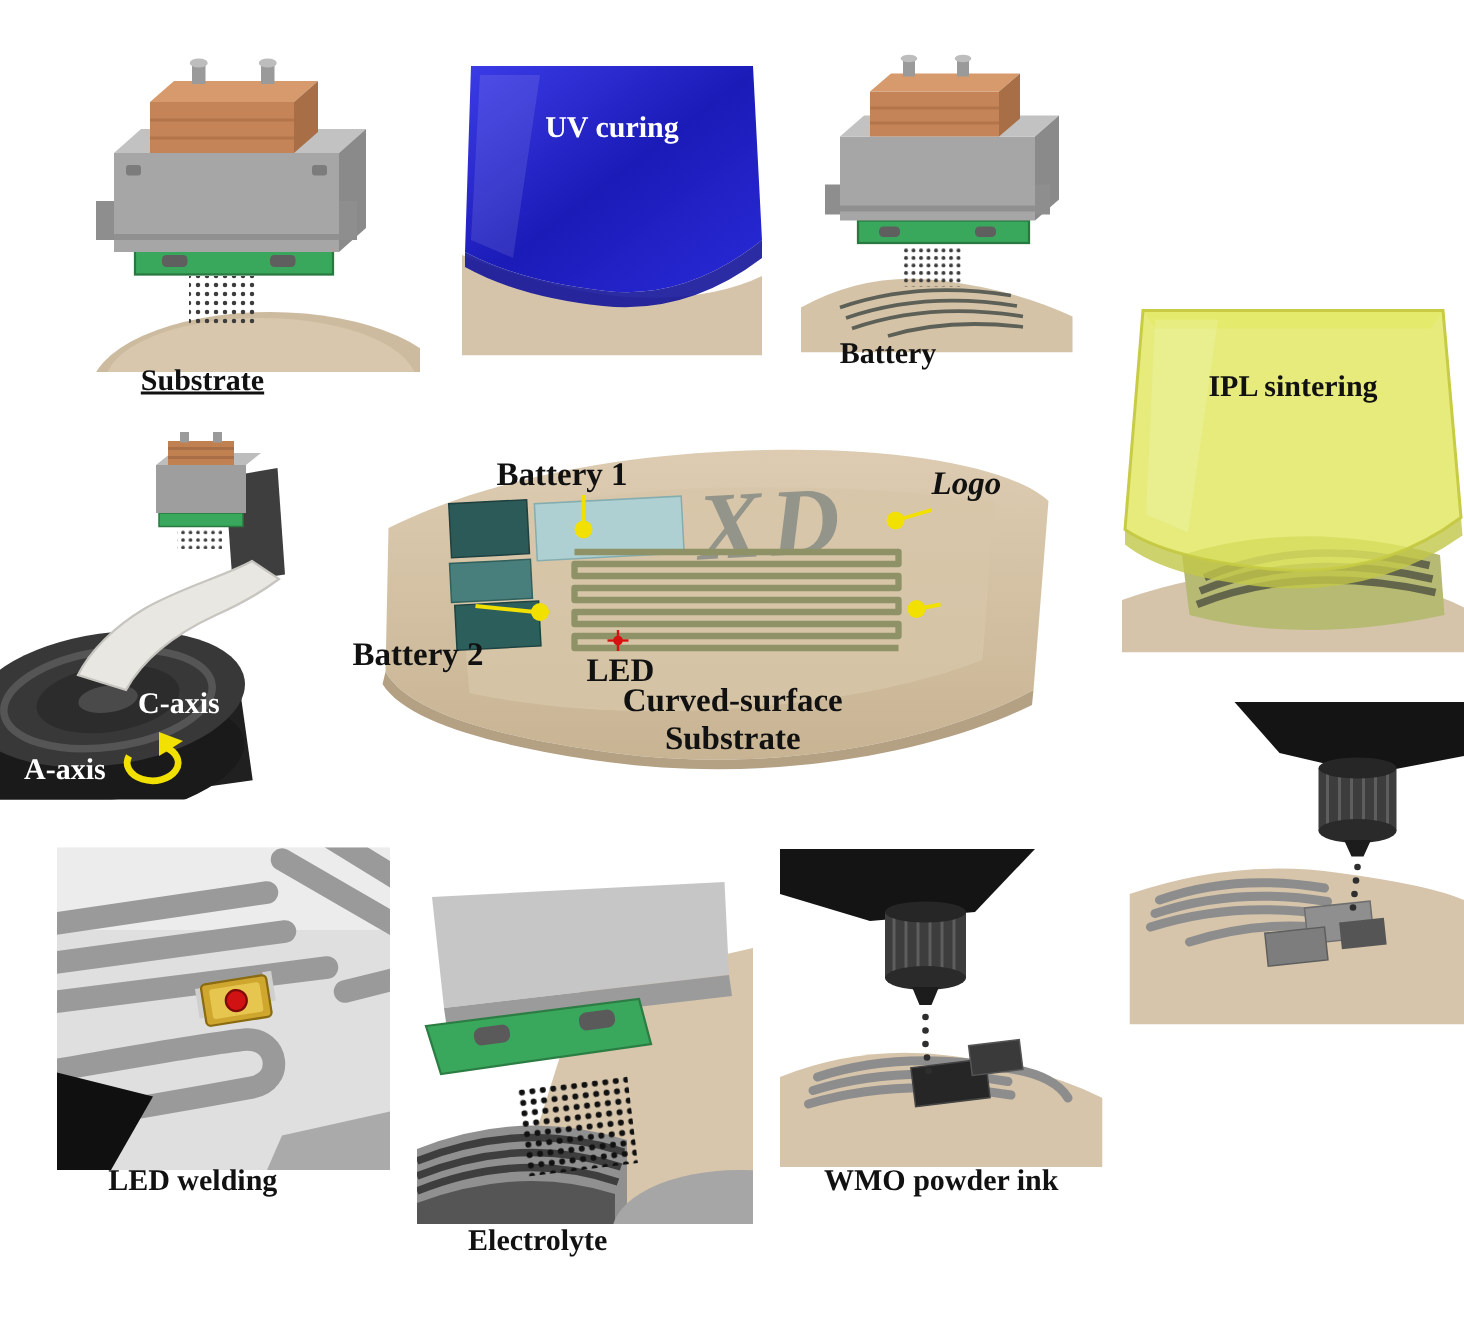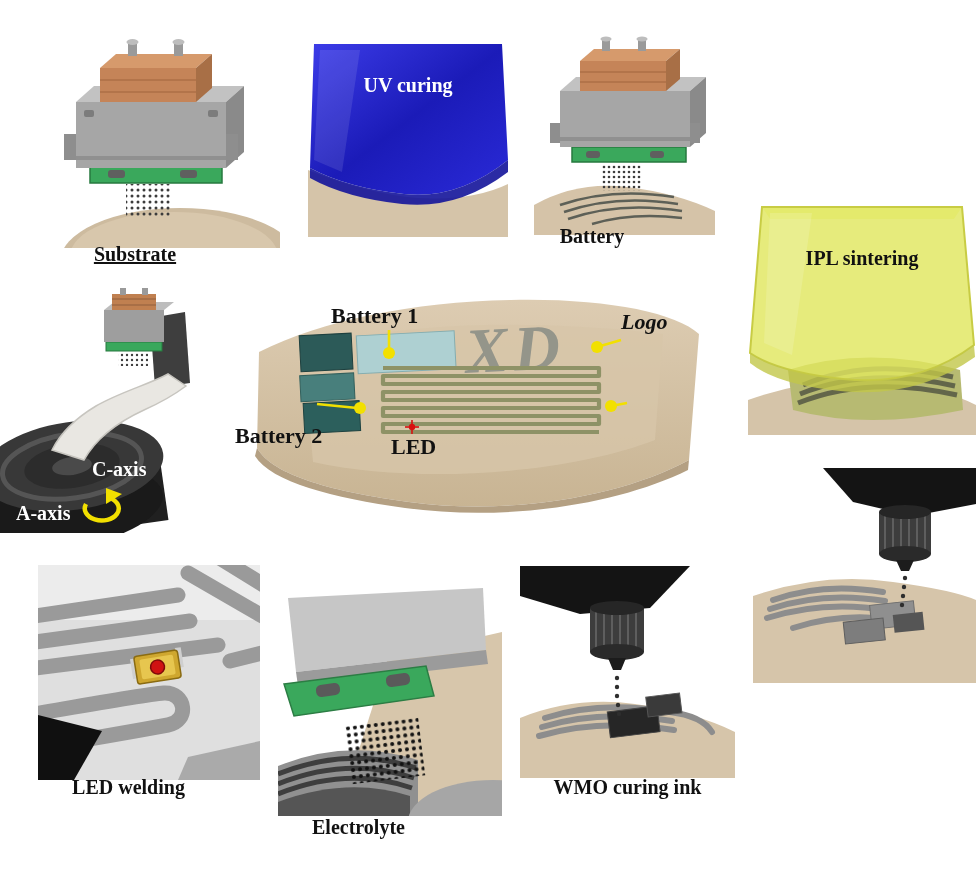--- a/index.html
+++ b/index.html
@@ -210,20 +210,21 @@
         <circle cx="146" cy="63" r="6"></circle>
         <circle cx="354" cy="57" r="6"></circle>
         <circle cx="117" cy="118" r="6"></circle>
         <circle cx="368" cy="116" r="6"></circle>
       </g>
     </svg>
     <div class="lbl sm" style="left:88px; top:14px;">Battery 1</div>
     <div class="lbl sm" style="left:378px; top:20px;font-style:italic;">Logo</div>
     <div class="lbl sm" style="left:-8px; top:91px;margin-top:43px;">Battery 2</div>
     <div class="lbl sm" style="left:148px; top:145px;">LED</div>
+    <div class="lbl sm" style="left:158px; top:165px; width:175px;">Curved-surface Substrate</div>
   </section>
 
   <section class="panel" style="left:278px; top:588px; width:224px; height:258px;">
     <svg width="224" height="228" viewBox="0 0 224 228">
       <defs>
         <pattern id="eldots" width="7" height="7" patternUnits="userSpaceOnUse">
           <circle cx="3" cy="3" r="2" fill="#111111"></circle>
         </pattern>
       </defs>
       <path d="M110,70 L224,44 L224,228 L60,228 Z" fill="#d7c6ab"></path>
@@ -306,21 +307,21 @@
         <polygon points="88,92 106,92 101,104 93,104" fill="#1c1c1c"></polygon>
       </g>
       <g fill="#2e2e2e">
         <circle cx="97" cy="112" r="2.2"></circle>
           <circle cx="97" cy="121" r="2.2"></circle>
         <circle cx="97" cy="130" r="2.2"></circle>
           <circle cx="98" cy="139" r="2.2"></circle>
         <circle cx="99" cy="148" r="2.2"></circle>
       </g>
     </svg>
-    <div class="lbl" style="left:5px; top:210px; width:205px;">WMO curing ink</div>
+    <div class="lbl" style="left:5px; top:210px; width:205px;">WMO powder ink</div>
   </section>
 
   <section class="panel" style="left:753px; top:468px; width:223px; height:240px;">
     <svg width="223" height="215" viewBox="0 0 223 215">
       <path d="M0,128 Q70,104 140,114 Q200,122 223,132 L223,215 L0,215 Z" fill="#d6c5aa"></path>
       <g stroke="#8d8d8d" stroke-width="6" fill="none" stroke-linecap="round">
         <path d="M20,132 Q70,114 130,124"></path>
         <path d="M17,141 Q70,123 132,133"></path>
         <path d="M14,150 Q70,132 134,142"></path>
         <path d="M40,160 Q90,144 140,152"></path>

